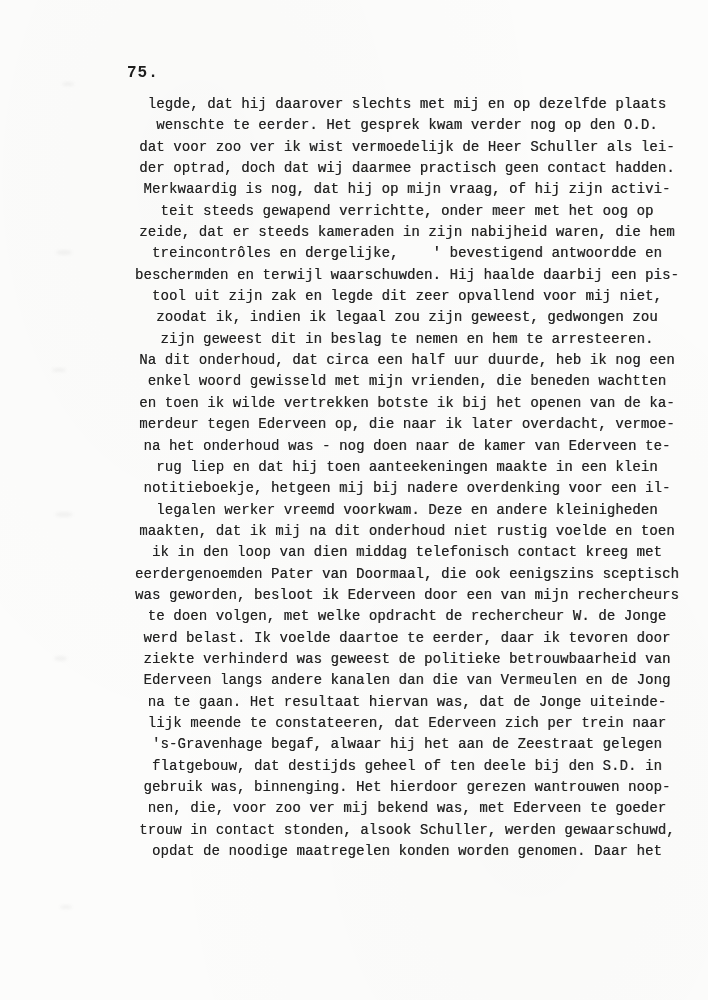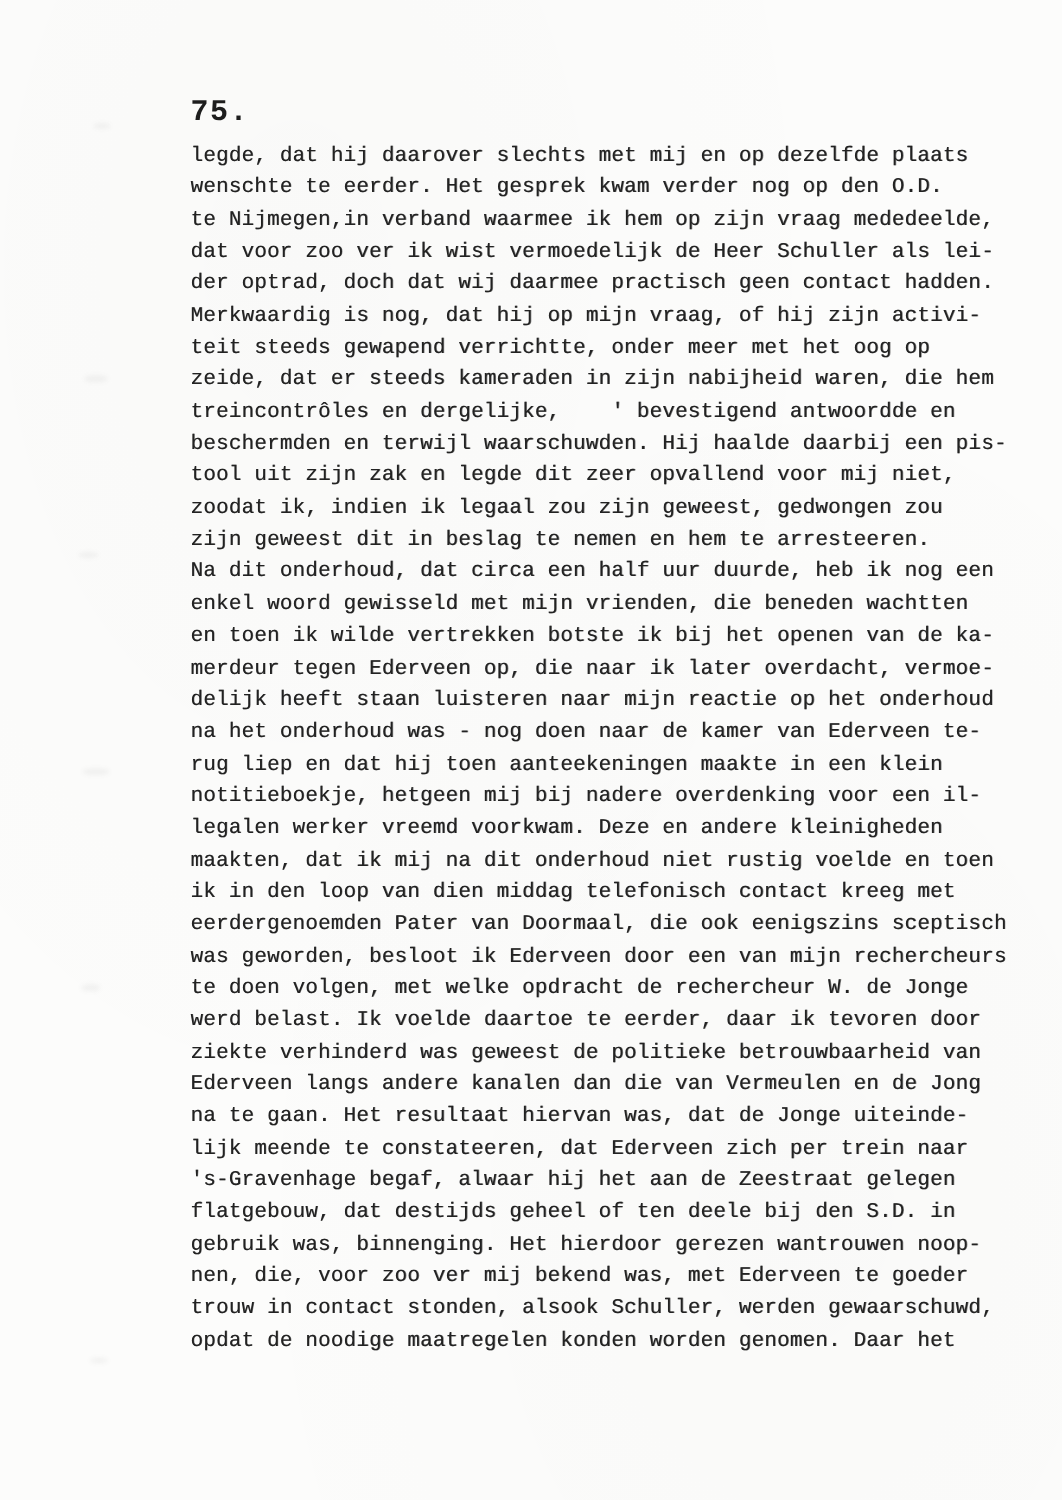--- a/index.html
+++ b/index.html
@@ -16,30 +16,31 @@
     inset: 0;
     background:
       radial-gradient(ellipse at 28% 18%, rgba(0,0,0,0.012), transparent 55%),
       radial-gradient(ellipse at 75% 80%, rgba(0,0,0,0.012), transparent 55%),
       #fcfcfb;
   }
   .page-number {
     position: absolute;
     left: 127px;
     top: 64px;
-    font-size: 20px;
+    font-size: 16px;
     font-weight: bold;
     color: #1d1d1d;
     letter-spacing: 1px;
   }
   .text-block {
     position: absolute;
     left: 127px;
     top: 94px;
     width: 560px;
+    text-align: center;
   }
   .line {
     font-size: 14px;
     line-height: 21.35px;
     color: #222;
     white-space: pre;
     letter-spacing: 0.1px;
     text-shadow: 0.4px 0 0 rgba(25,25,25,0.55);
   }
   .smudge {
@@ -64,36 +65,34 @@
   <div class="smudge s2"></div>
   <div class="smudge s3"></div>
   <div class="smudge s4"></div>
   <div class="smudge s5"></div>
 
   <div class="page-number">75.</div>
 
   <div class="text-block" id="text-block">
       <div class="line">legde, dat hij daarover slechts met mij en op dezelfde plaats</div>
       <div class="line">wenschte te eerder. Het gesprek kwam verder nog op den O.D.</div>
-      <div class="line">te Nijmegen,in verband waarmee ik hem op zijn vraag mededeelde,</div>
       <div class="line">dat voor zoo ver ik wist vermoedelijk de Heer Schuller als lei-</div>
       <div class="line">der optrad, doch dat wij daarmee practisch geen contact hadden.</div>
       <div class="line">Merkwaardig is nog, dat hij op mijn vraag, of hij zijn activi-</div>
       <div class="line">teit steeds gewapend verrichtte, onder meer met het oog op</div>
       <div class="line">zeide, dat er steeds kameraden in zijn nabijheid waren, die hem</div>
       <div class="line">treincontrôles en dergelijke,    ' bevestigend antwoordde en</div>
       <div class="line">beschermden en terwijl waarschuwden. Hij haalde daarbij een pis-</div>
       <div class="line">tool uit zijn zak en legde dit zeer opvallend voor mij niet,</div>
       <div class="line">zoodat ik, indien ik legaal zou zijn geweest, gedwongen zou</div>
       <div class="line">zijn geweest dit in beslag te nemen en hem te arresteeren.</div>
       <div class="line">Na dit onderhoud, dat circa een half uur duurde, heb ik nog een</div>
       <div class="line">enkel woord gewisseld met mijn vrienden, die beneden wachtten</div>
       <div class="line">en toen ik wilde vertrekken botste ik bij het openen van de ka-</div>
       <div class="line">merdeur tegen Ederveen op, die naar ik later overdacht, vermoe-</div>
-      <div class="line">delijk heeft staan luisteren naar mijn reactie op het onderhoud</div>
       <div class="line">na het onderhoud was - nog doen naar de kamer van Ederveen te-</div>
       <div class="line">rug liep en dat hij toen aanteekeningen maakte in een klein</div>
       <div class="line">notitieboekje, hetgeen mij bij nadere overdenking voor een il-</div>
       <div class="line">legalen werker vreemd voorkwam. Deze en andere kleinigheden</div>
       <div class="line">maakten, dat ik mij na dit onderhoud niet rustig voelde en toen</div>
       <div class="line">ik in den loop van dien middag telefonisch contact kreeg met</div>
       <div class="line">eerdergenoemden Pater van Doormaal, die ook eenigszins sceptisch</div>
       <div class="line">was geworden, besloot ik Ederveen door een van mijn rechercheurs</div>
       <div class="line">te doen volgen, met welke opdracht de rechercheur W. de Jonge</div>
       <div class="line">werd belast. Ik voelde daartoe te eerder, daar ik tevoren door</div>

